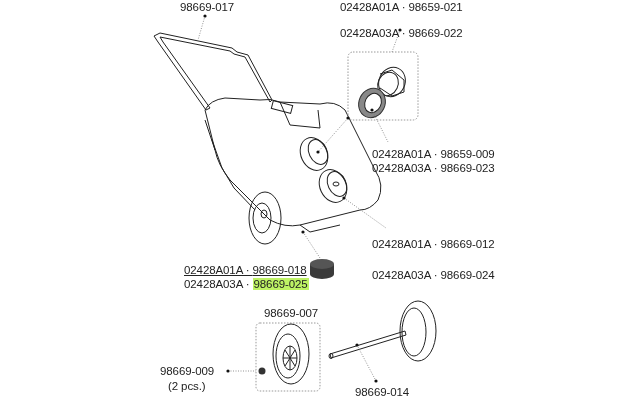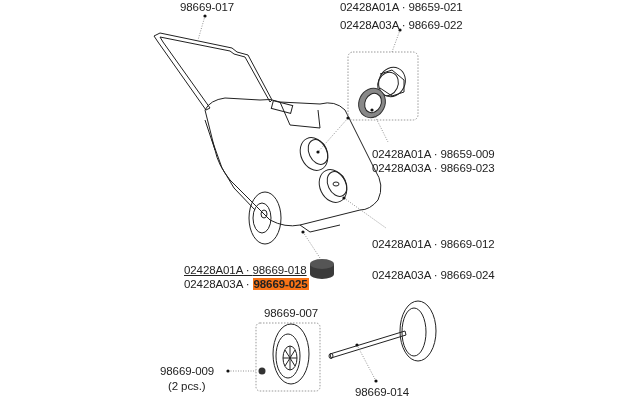--- a/index.html
+++ b/index.html
@@ -1,19 +1,19 @@
 <!DOCTYPE html>
 <html><head>
 <meta charset="utf-8">
 <style>
   html,body{margin:0;padding:0;background:#ffffff;}
   body{width:640px;height:400px;position:relative;overflow:hidden;font-family:"Liberation Sans",sans-serif;}
   .stage{position:absolute;left:0;top:0;width:640px;height:300px;}
   .lbl{position:absolute;font-size:11.5px;line-height:14px;color:#222;white-space:nowrap;letter-spacing:-0.1px;}
-  .hl{background:#f97316;padding:0 1px;font-weight:bold;}
+  .hl{background:#bef264;padding:0 1px;}
   svg{position:absolute;left:0;top:0;}
 </style>
 </head>
 <body>
 
 <div class="stage">
 
 <svg width="640" height="400" viewBox="0 0 640 400">
   <g fill="none" stroke="#222" stroke-width="1">
 
@@ -107,21 +107,21 @@
   </g>
 
   <g>
     <circle cx="262" cy="371" r="3.5" fill="#333"></circle>
   </g>
 </svg>
 
 <div class="lbl" style="left:180px;top:0px;">98669-017</div>
 
 <div class="lbl" style="left:340px;top:0px;">02428A01A · 98659-021</div>
-<div class="lbl" style="left:340px;top:18px;">02428A03A · 98669-022</div>
+<div class="lbl" style="left:340px;top:26px;">02428A03A · 98669-022</div>
 
 <div class="lbl" style="left:372px;top:147px;">02428A01A · 98659-009</div>
 <div class="lbl" style="left:372px;top:161px;">02428A03A · 98669-023</div>
 
 <div class="lbl" style="left:372px;top:237px;">02428A01A · 98669-012</div>
 <div class="lbl" style="left:372px;top:268px;text-align:center;">02428A03A · 98669-024</div>
 
 <div class="lbl" style="left:184px;top:263px;text-decoration:underline;"><span>02428A01A · </span><span>98669-018</span></div>
 <div class="lbl" style="left:184px;top:277px;"><span>02428A03A · </span><span class="hl">98669-025</span></div>
 

